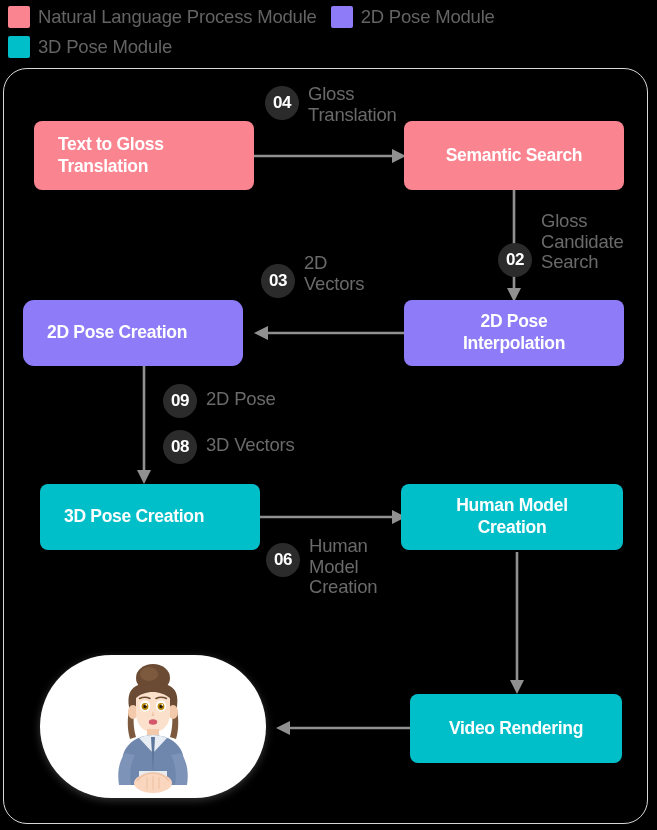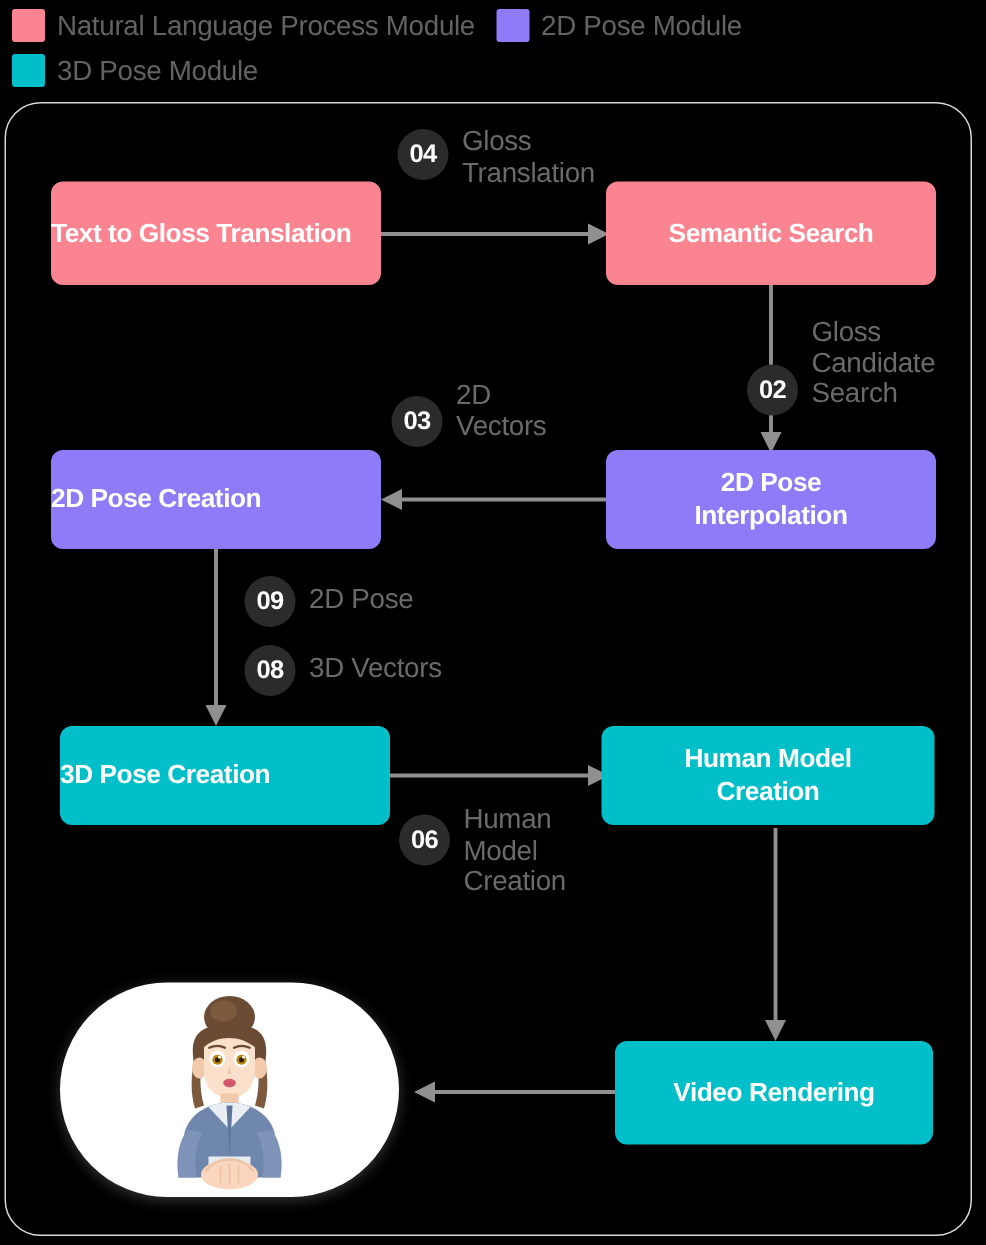--- a/index.html
+++ b/index.html
@@ -70,21 +70,21 @@
     border-radius: 8px;
     display: flex;
     align-items: center;
     color: #ffffff;
     font-size: 17.5px;
     font-weight: bold;
     letter-spacing: -0.3px;
     line-height: 1.25;
   }
   .node.center { justify-content: center; text-align: center; padding: 0 28px; }
-  .node.left   { justify-content: flex-start; text-align: left; }
+  .node.left   { justify-content: flex-start; text-align: left; padding-left: 24px; }
 
   
   .avatar-pill {
     position: absolute;
     left: 40px;
     top: 655px;
     width: 226px;
     height: 143px;
     background: #ffffff;
     border-radius: 72px;
@@ -181,21 +181,21 @@
   </svg>
 
   <div class="node left" style="left:34px; top:121px; width:220px; height:69px; background:#fb8491;">
     <span>Text to Gloss Translation</span>
   </div>
 
   <div class="node center" style="left:404px; top:121px; width:220px; height:69px; background:#fb8491;">
     <span>Semantic Search</span>
   </div>
 
-  <div class="node left" style="left:34px; top:300px; width:220px; height:66px; background:#8d7bf7;">
+  <div class="node left" style="left:23px; top:300px; width:220px; height:66px; background:#8d7bf7;border-radius:11px;">
     <span>2D Pose Creation</span>
   </div>
 
   <div class="node center" style="left:404px; top:300px; width:220px; height:66px; background:#8d7bf7;">
     <span>2D Pose Interpolation</span>
   </div>
 
   <div class="node left" style="left:40px; top:484px; width:220px; height:66px; background:#00bfc9;">
     <span>3D Pose Creation</span>
   </div>

